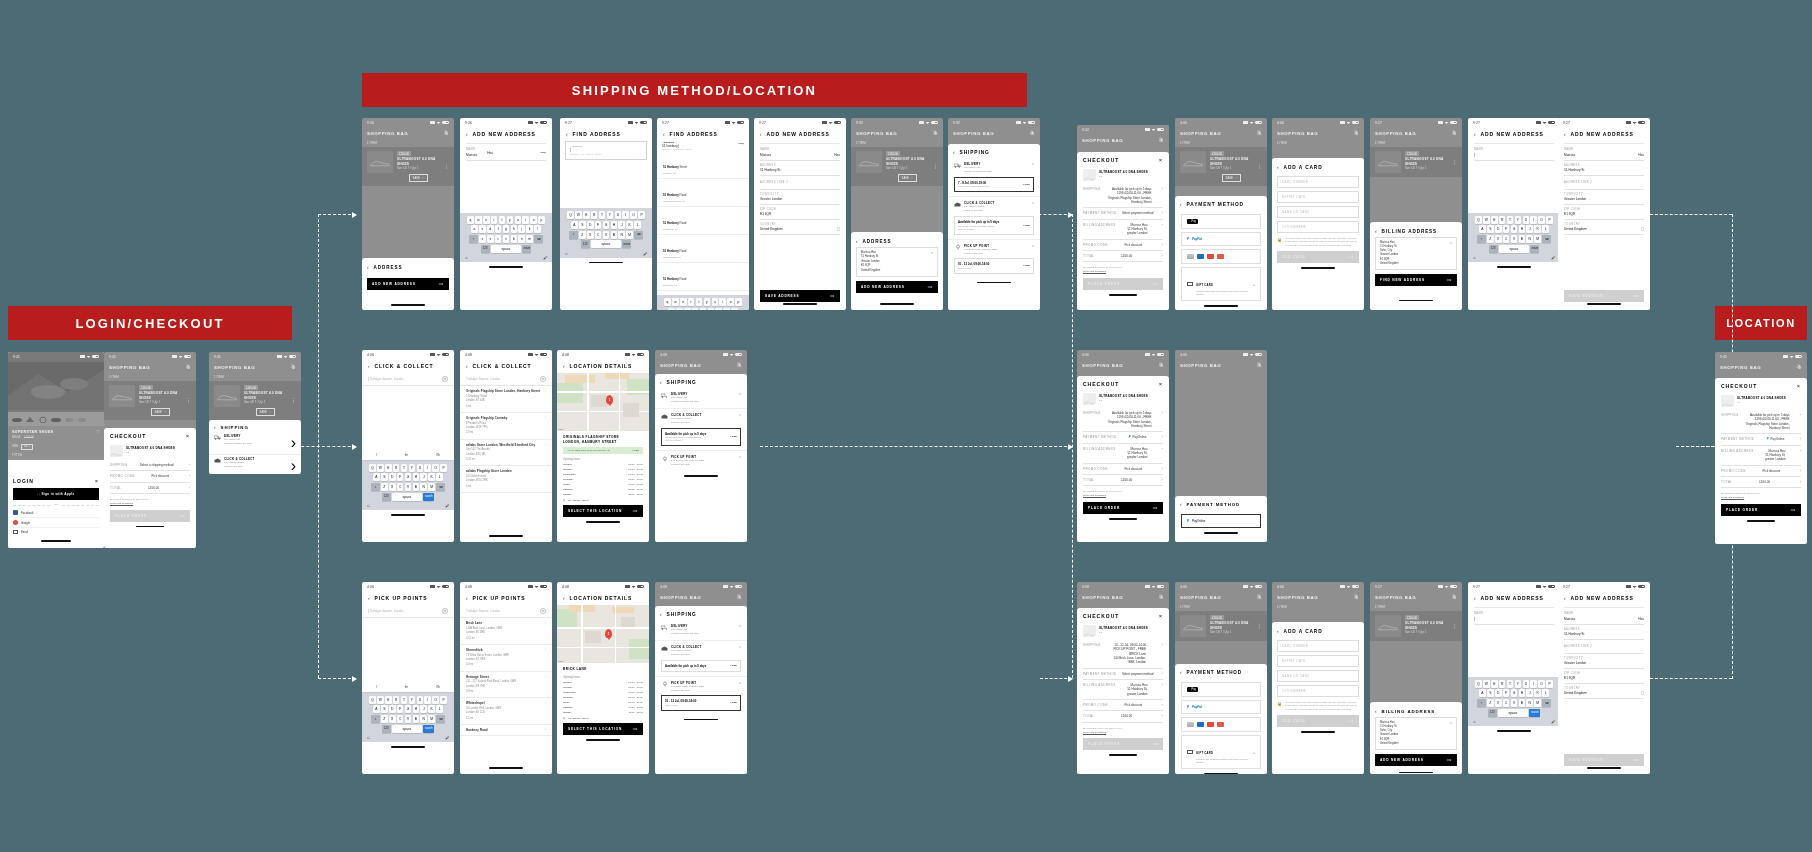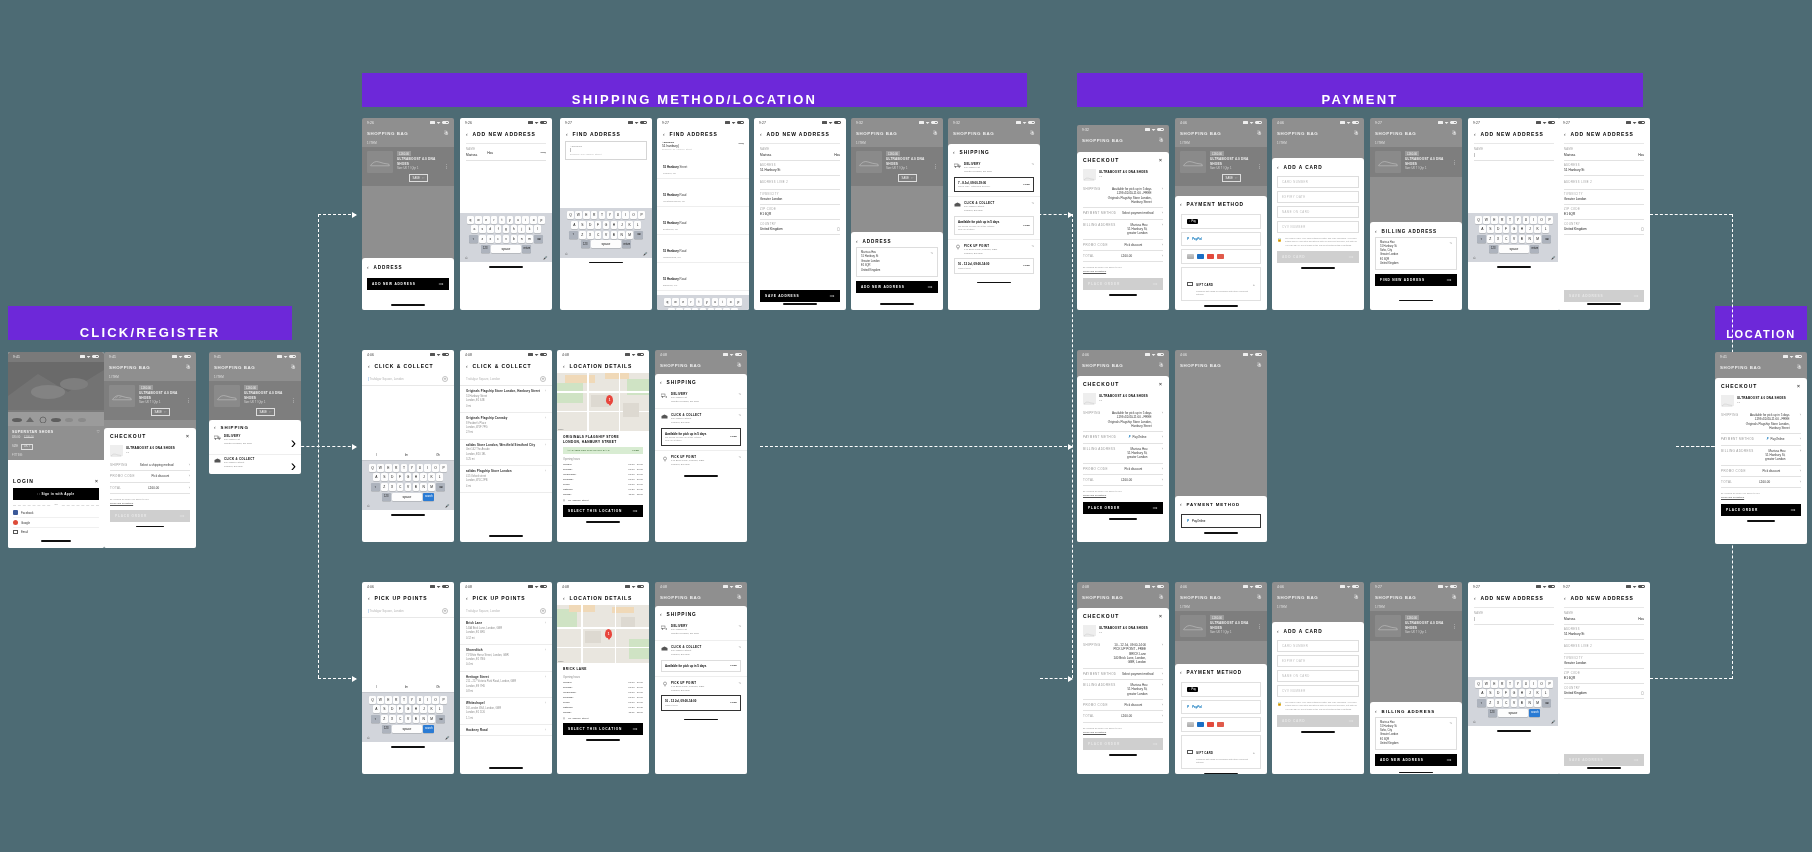--- a/index.html
+++ b/index.html
@@ -7,22 +7,22 @@
   html,body { background:#4d6b74; }
   body {
     width:1812px; height:852px;
     font-family:"Liberation Sans", sans-serif;
     position:relative; overflow:hidden;
   }
   .stage { position:absolute; inset:0; }
 
   
   .banner{
-    position:absolute; background:#6d28d9; color:#fff;
-    display:flex; align-items:flex-end; justify-content:center;
+    position:absolute; background:#b91c1c; color:#fff;
+    display:flex; align-items:center; justify-content:center;
     font-weight:bold; letter-spacing:2.2px;
   }
   .banner span{ display:block; }
 
   
   .phone{
     position:absolute; background:#fff; overflow:hidden;
     border-radius:2px;
   }
   .phone .statusbar{
@@ -219,27 +219,24 @@
   .hline{ position:absolute; height:0; border-top:1.6px dashed #fff;}
 
   .sep{ height:.4px; background:#e8e8e8; margin:2px 0;}
 </style>
 </head>
 <body>
 
 <div class="stage">
 
   <div class="banner" style="left:8px;top:306px;width:284px;height:34px;font-size:13px;">
-    <span>CLICK/REGISTER</span>
+    <span>LOGIN/CHECKOUT</span>
   </div>
   <div class="banner" style="left:362px;top:73px;width:665px;height:34px;font-size:13px;">
     <span>SHIPPING METHOD/LOCATION</span>
-  </div>
-  <div class="banner" style="left:1077px;top:73px;width:566px;height:34px;font-size:13px;">
-    <span>PAYMENT</span>
   </div>
   <div class="banner" style="left:1715px;top:306px;width:92px;height:34px;font-size:11px;letter-spacing:1.6px;">
     <span>LOCATION</span>
   </div>
 
   <div class="arrow" style="left:318px;top:214px;width:38px;"></div>
   <div class="arrow" style="left:296px;top:446px;width:60px;"></div>
   <div class="arrow" style="left:318px;top:678px;width:38px;"></div>
   <div class="vline" style="left:318px;top:214px;height:464px;"></div>
 

